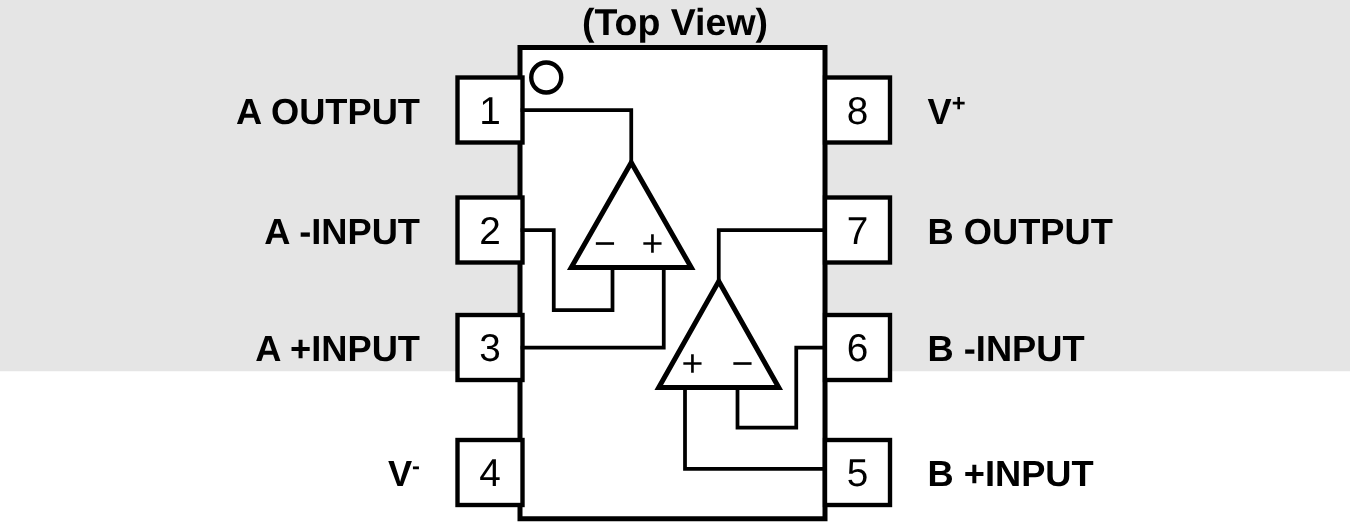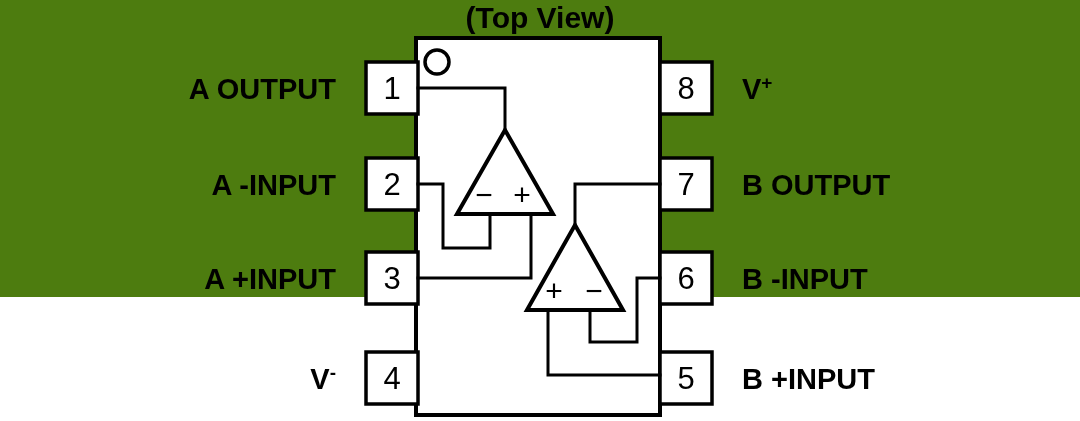--- a/index.html
+++ b/index.html
@@ -10,21 +10,21 @@
   body {
     width: 1080px;
     height: 421px;
     font-family: "Liberation Sans", sans-serif;
     overflow: hidden;
   }
   #stage {
     position: relative;
     width: 1080px;
     height: 297px;
-    background: #4d7c0f;
+    background: #e5e5e5;
   }
   #diagram-svg {
     position: absolute;
     left: 0;
     top: 0;
     width: 1080px;
     height: 421px;
     display: block;
   }
   .title-text {

